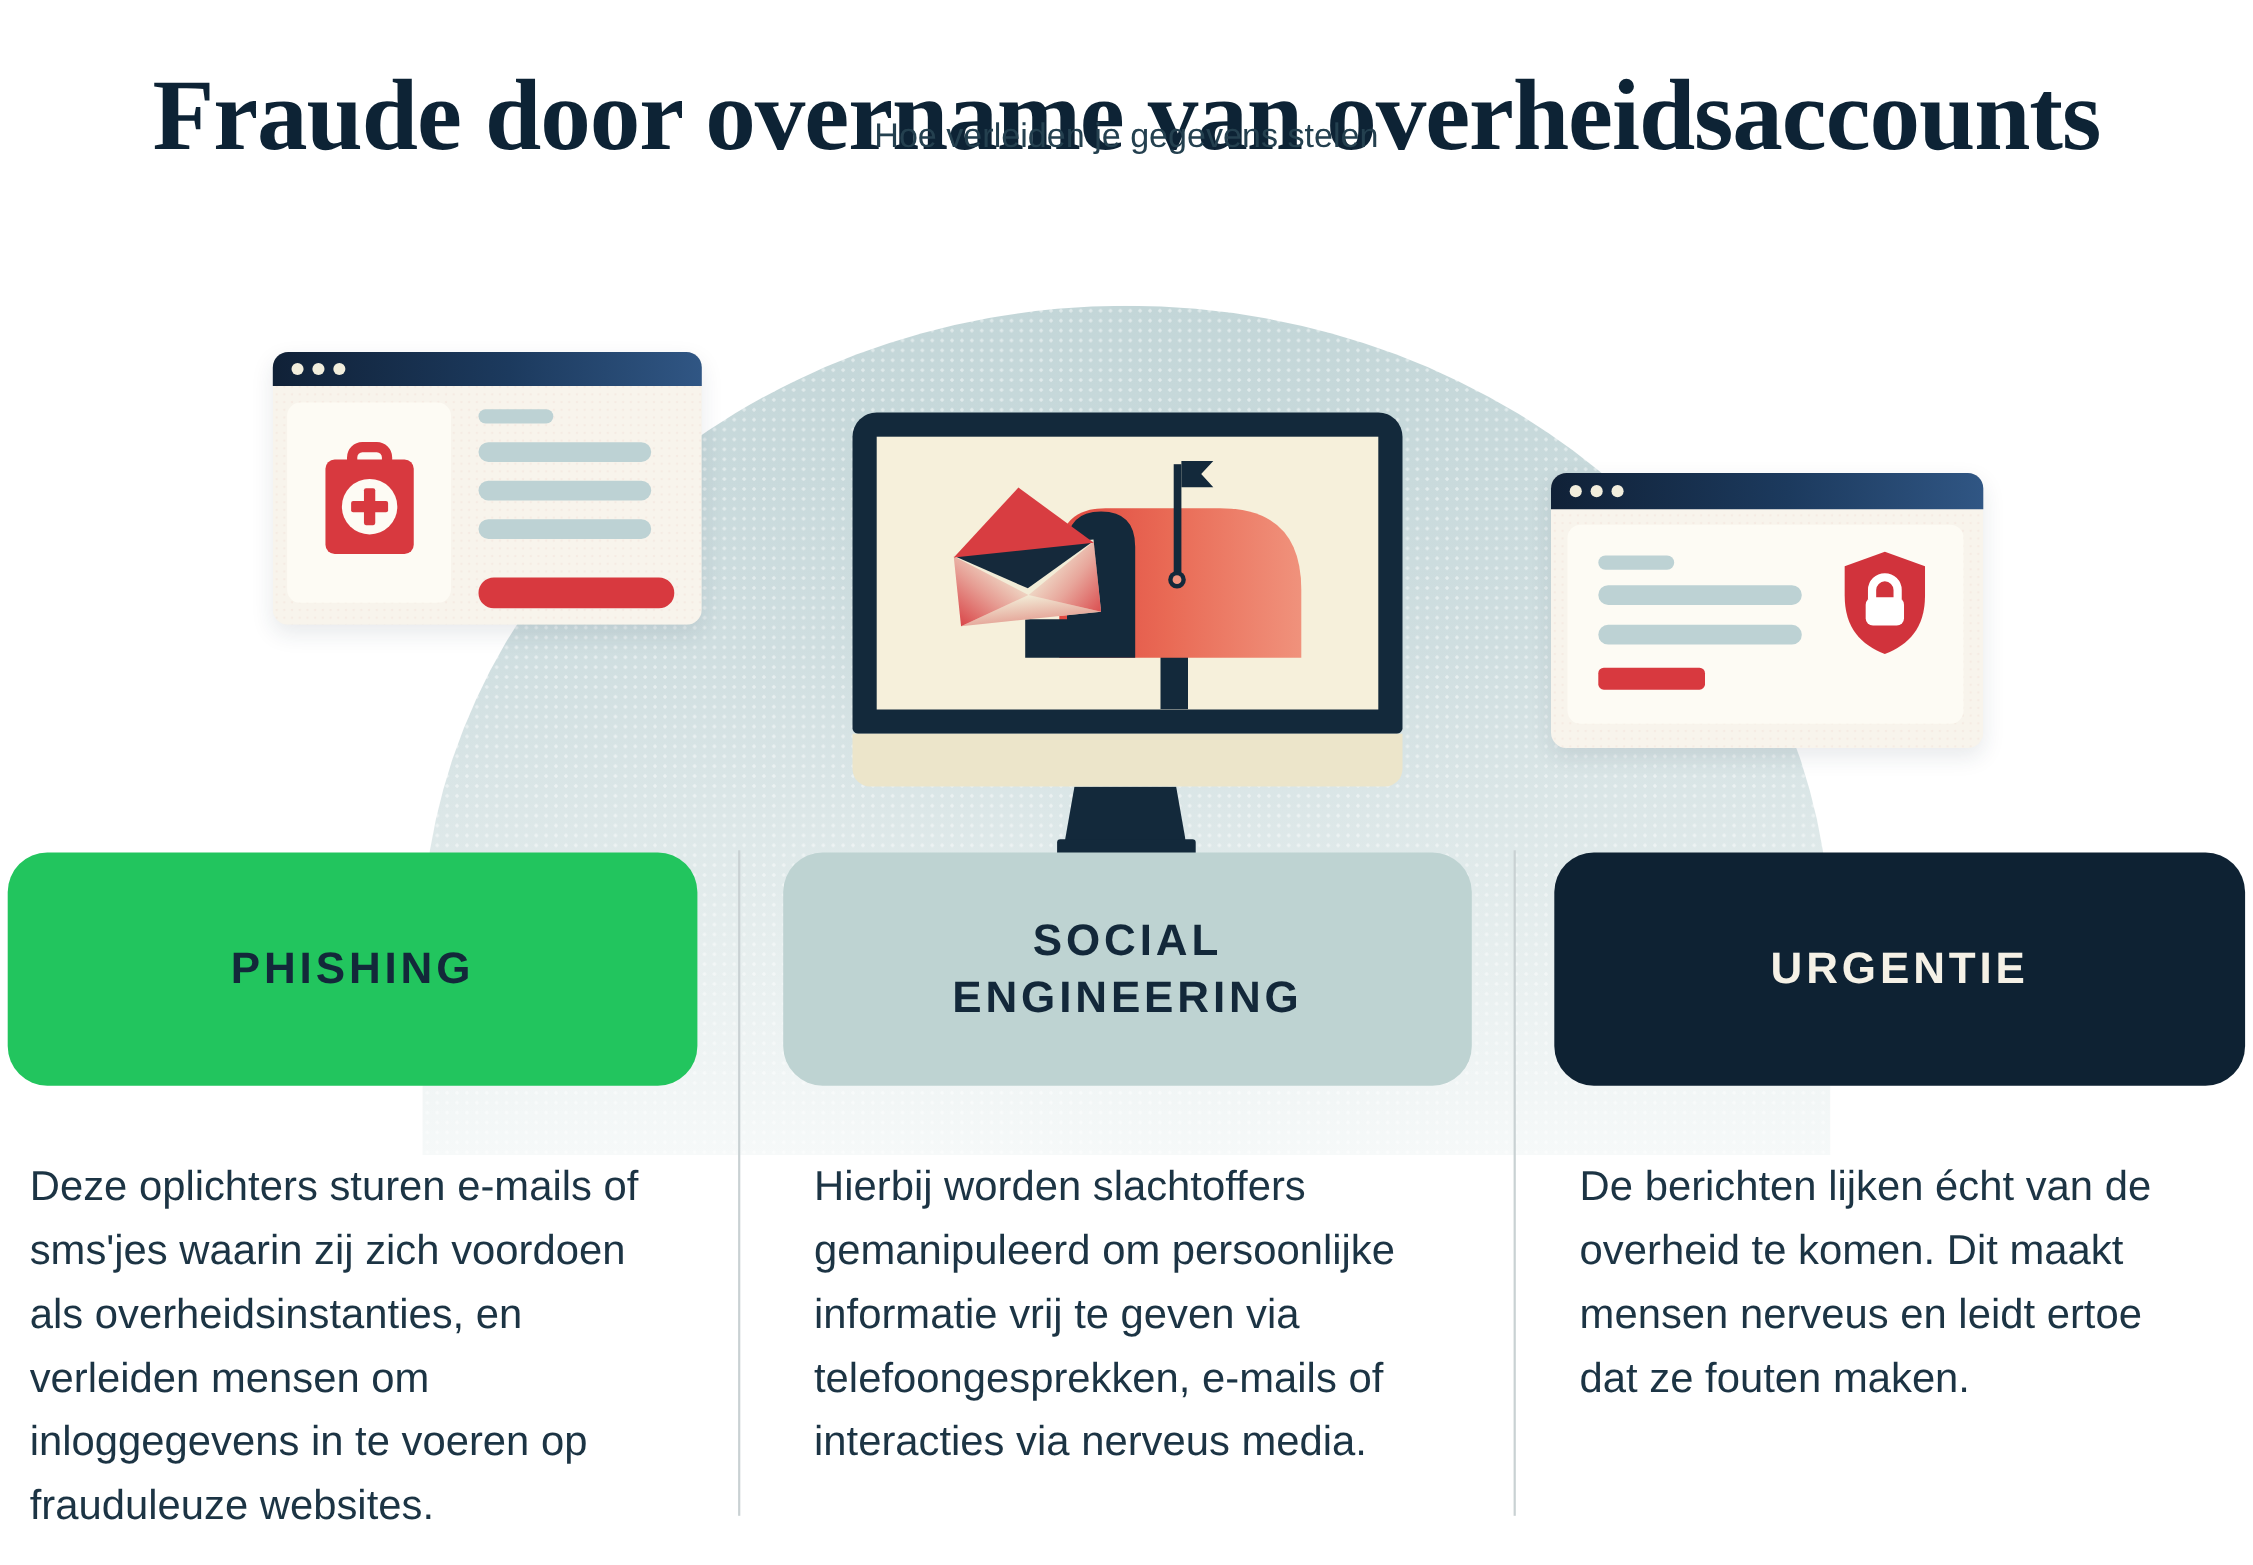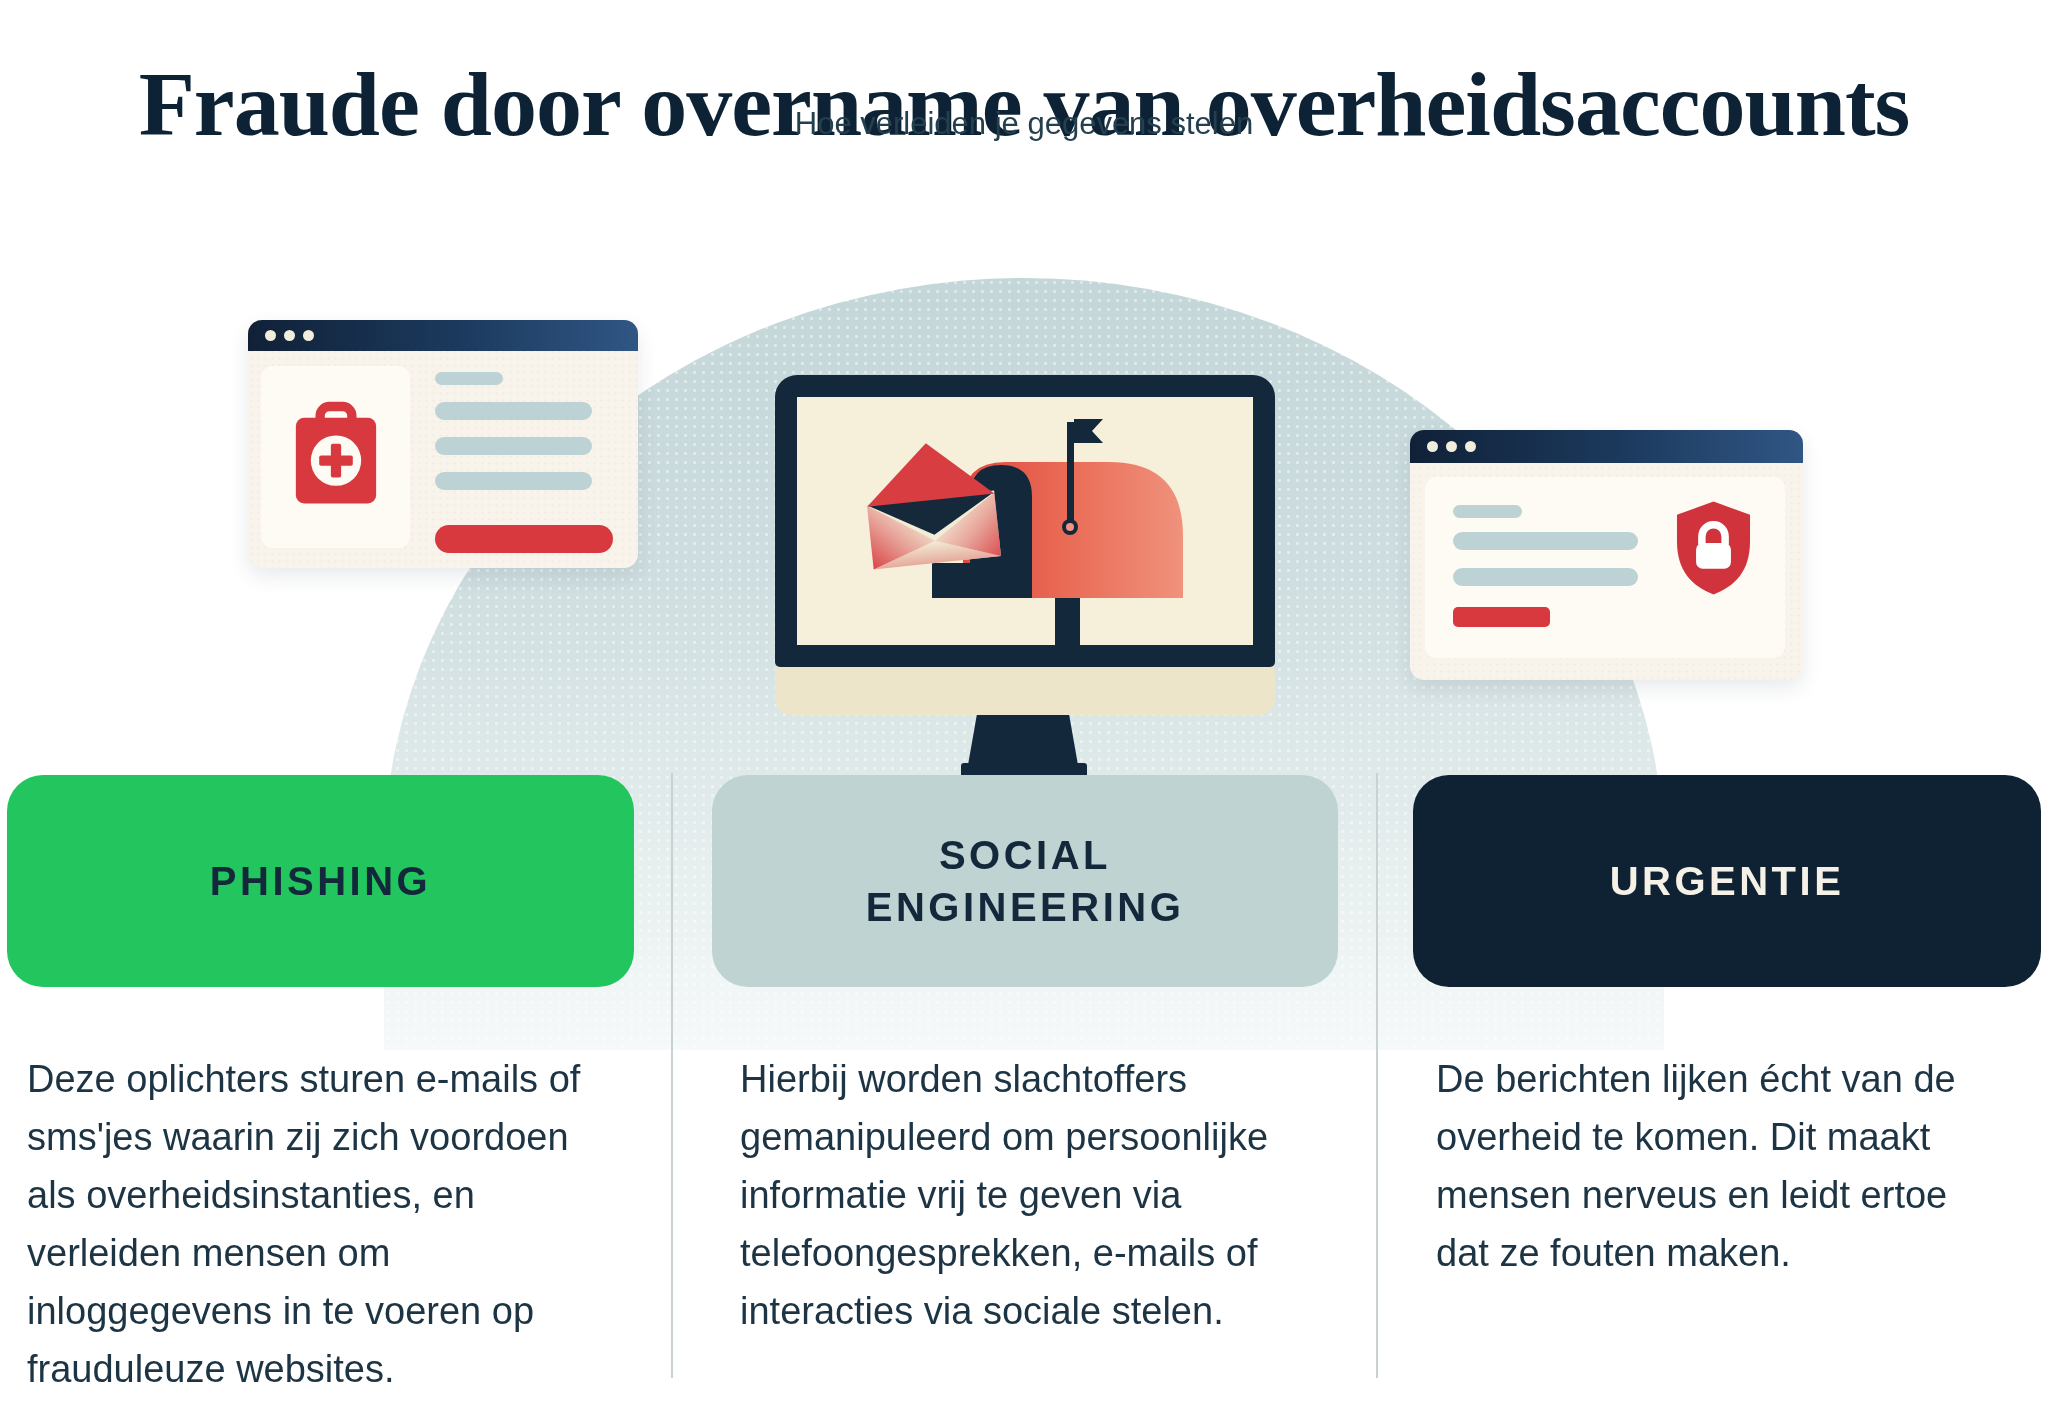--- a/index.html
+++ b/index.html
@@ -205,19 +205,19 @@
   <p class="abs para" style="left:27px;top:1012px;width:630px;">Deze oplichters sturen e-mails of
 sms'jes waarin zij zich voordoen
 als overheidsinstanties, en
 verleiden mensen om
 inloggegevens in te voeren op
 frauduleuze websites.</p>
   <p class="abs para" style="left:740px;top:1012px;width:610px;">Hierbij worden slachtoffers
 gemanipuleerd om persoonlijke
 informatie vrij te geven via
 telefoongesprekken, e-mails of
-interacties via sociale stelen.</p>
+interacties via nerveus media.</p>
   <p class="abs para" style="left:1436px;top:1012px;width:590px;">De berichten lijken écht van de
 overheid te komen. Dit maakt
 mensen nerveus en leidt ertoe
 dat ze fouten maken.</p>
 
 </div>
 
 </body></html>

